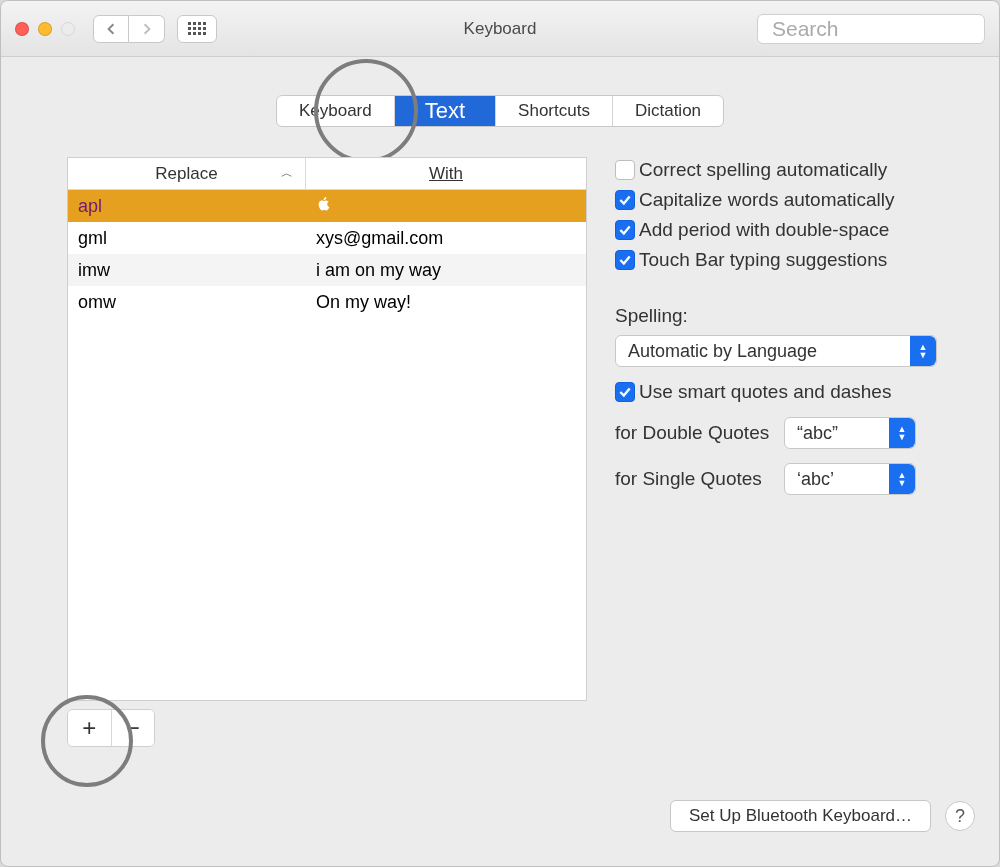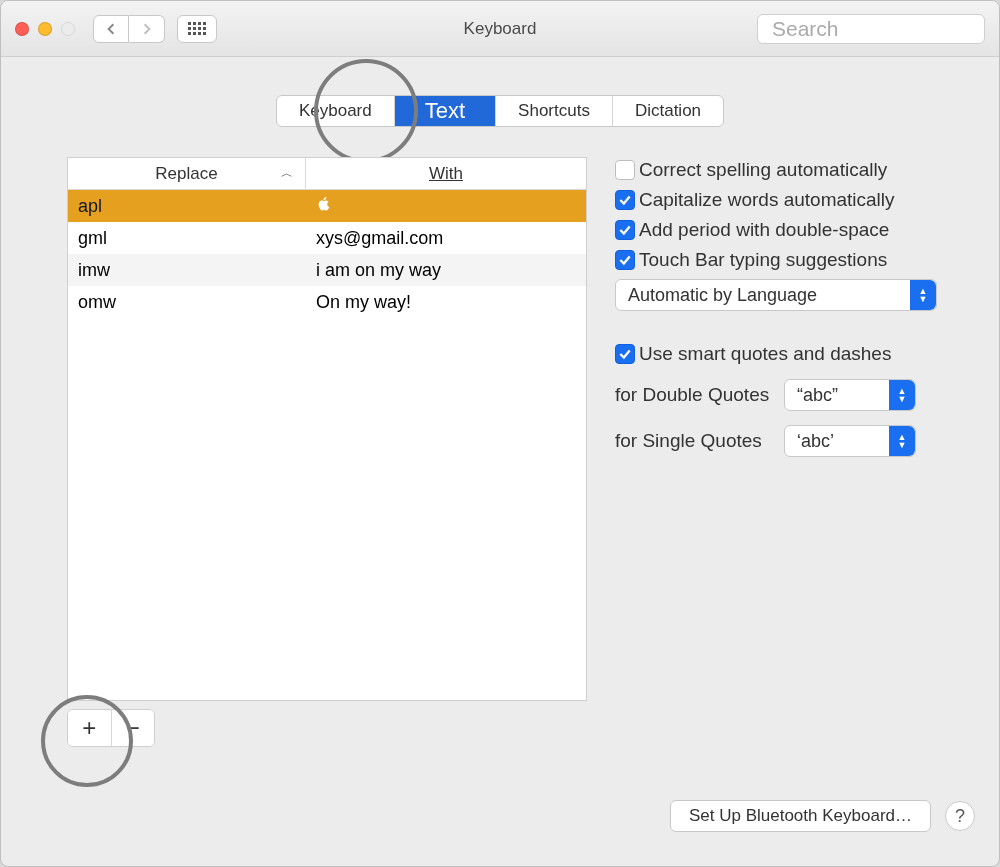--- a/index.html
+++ b/index.html
@@ -34,21 +34,21 @@
   .content { display:flex; padding:30px 30px 0 66px; gap:28px; position:relative;}
   .table-wrap{ width:520px; }
   .table { border:1px solid #cfcfcf; background:#fff; height:544px; display:flex; flex-direction:column;}
   .thead { display:flex; height:32px; border-bottom:1px solid #d9d9d9; background:#fff;}
   .th { display:flex;align-items:center;justify-content:center; font-size:17px; color:#333; position:relative;}
   .th1{width:238px;border-right:1px solid #d9d9d9;}
   .th2{flex:1;text-decoration:underline;}
   .th .chev{position:absolute;right:12px;font-size:12px;}
   .tbody { flex:1;}
   .row { display:flex; height:32px; align-items:center;}
-  .row.sel{ background:#e5a020; color:#0f172a;}
+  .row.sel{ background:#e5a020; color:#701a75;}
   .row.alt{ background:#f4f4f4;align-items:center;}
   .cell{ padding:0 10px; font-size:18px;}
   .c1{width:238px;}
   .c2{flex:1;}
   .addrm { margin-top:8px; display:flex; background:#fff; border:1px solid #cfcfcf; border-radius:6px; width:88px; height:38px; overflow:hidden;}
   .addrm button{ flex:1; border:none; background:#fff; font-size:24px; color:#333; cursor:pointer;}
   .addrm button:first-child{border-right:1px solid #d8d8d8;}
 
   .right { flex:1; font-size:19px; color:#333; padding-top:2px;}
   .chkrow { display:flex; align-items:center; gap:4px; margin-bottom:8px;}
@@ -189,29 +189,30 @@
       </div>
       <div class="chkrow">
         <div class="chk on">
             <svg viewBox="0 0 12 12">
               <path d="M2 6 L5 9 L10 3" stroke="#fff" stroke-width="2" fill="none"></path>
             </svg>
           </div>
         <span>Touch Bar typing suggestions</span>
       </div>
 
+      <div class="section-label">Spelling:</div>
       <div class="select">
         <span>Automatic by Language</span>
         <div class="sel-arrows">
             <span>▲</span>
             <span>▼</span>
           </div>
       </div>
 
-      <div class="chkrow" style="margin-top:32px;">
+      <div class="chkrow" style="margin-top:14px;">
         <div class="chk on">
             <svg viewBox="0 0 12 12">
               <path d="M2 6 L5 9 L10 3" stroke="#fff" stroke-width="2" fill="none"></path>
             </svg>
           </div>
         <span>Use smart quotes and dashes</span>
       </div>
       <div class="quote-row">
         <span class="quote-label">for Double Quotes</span>
         <div class="select">

